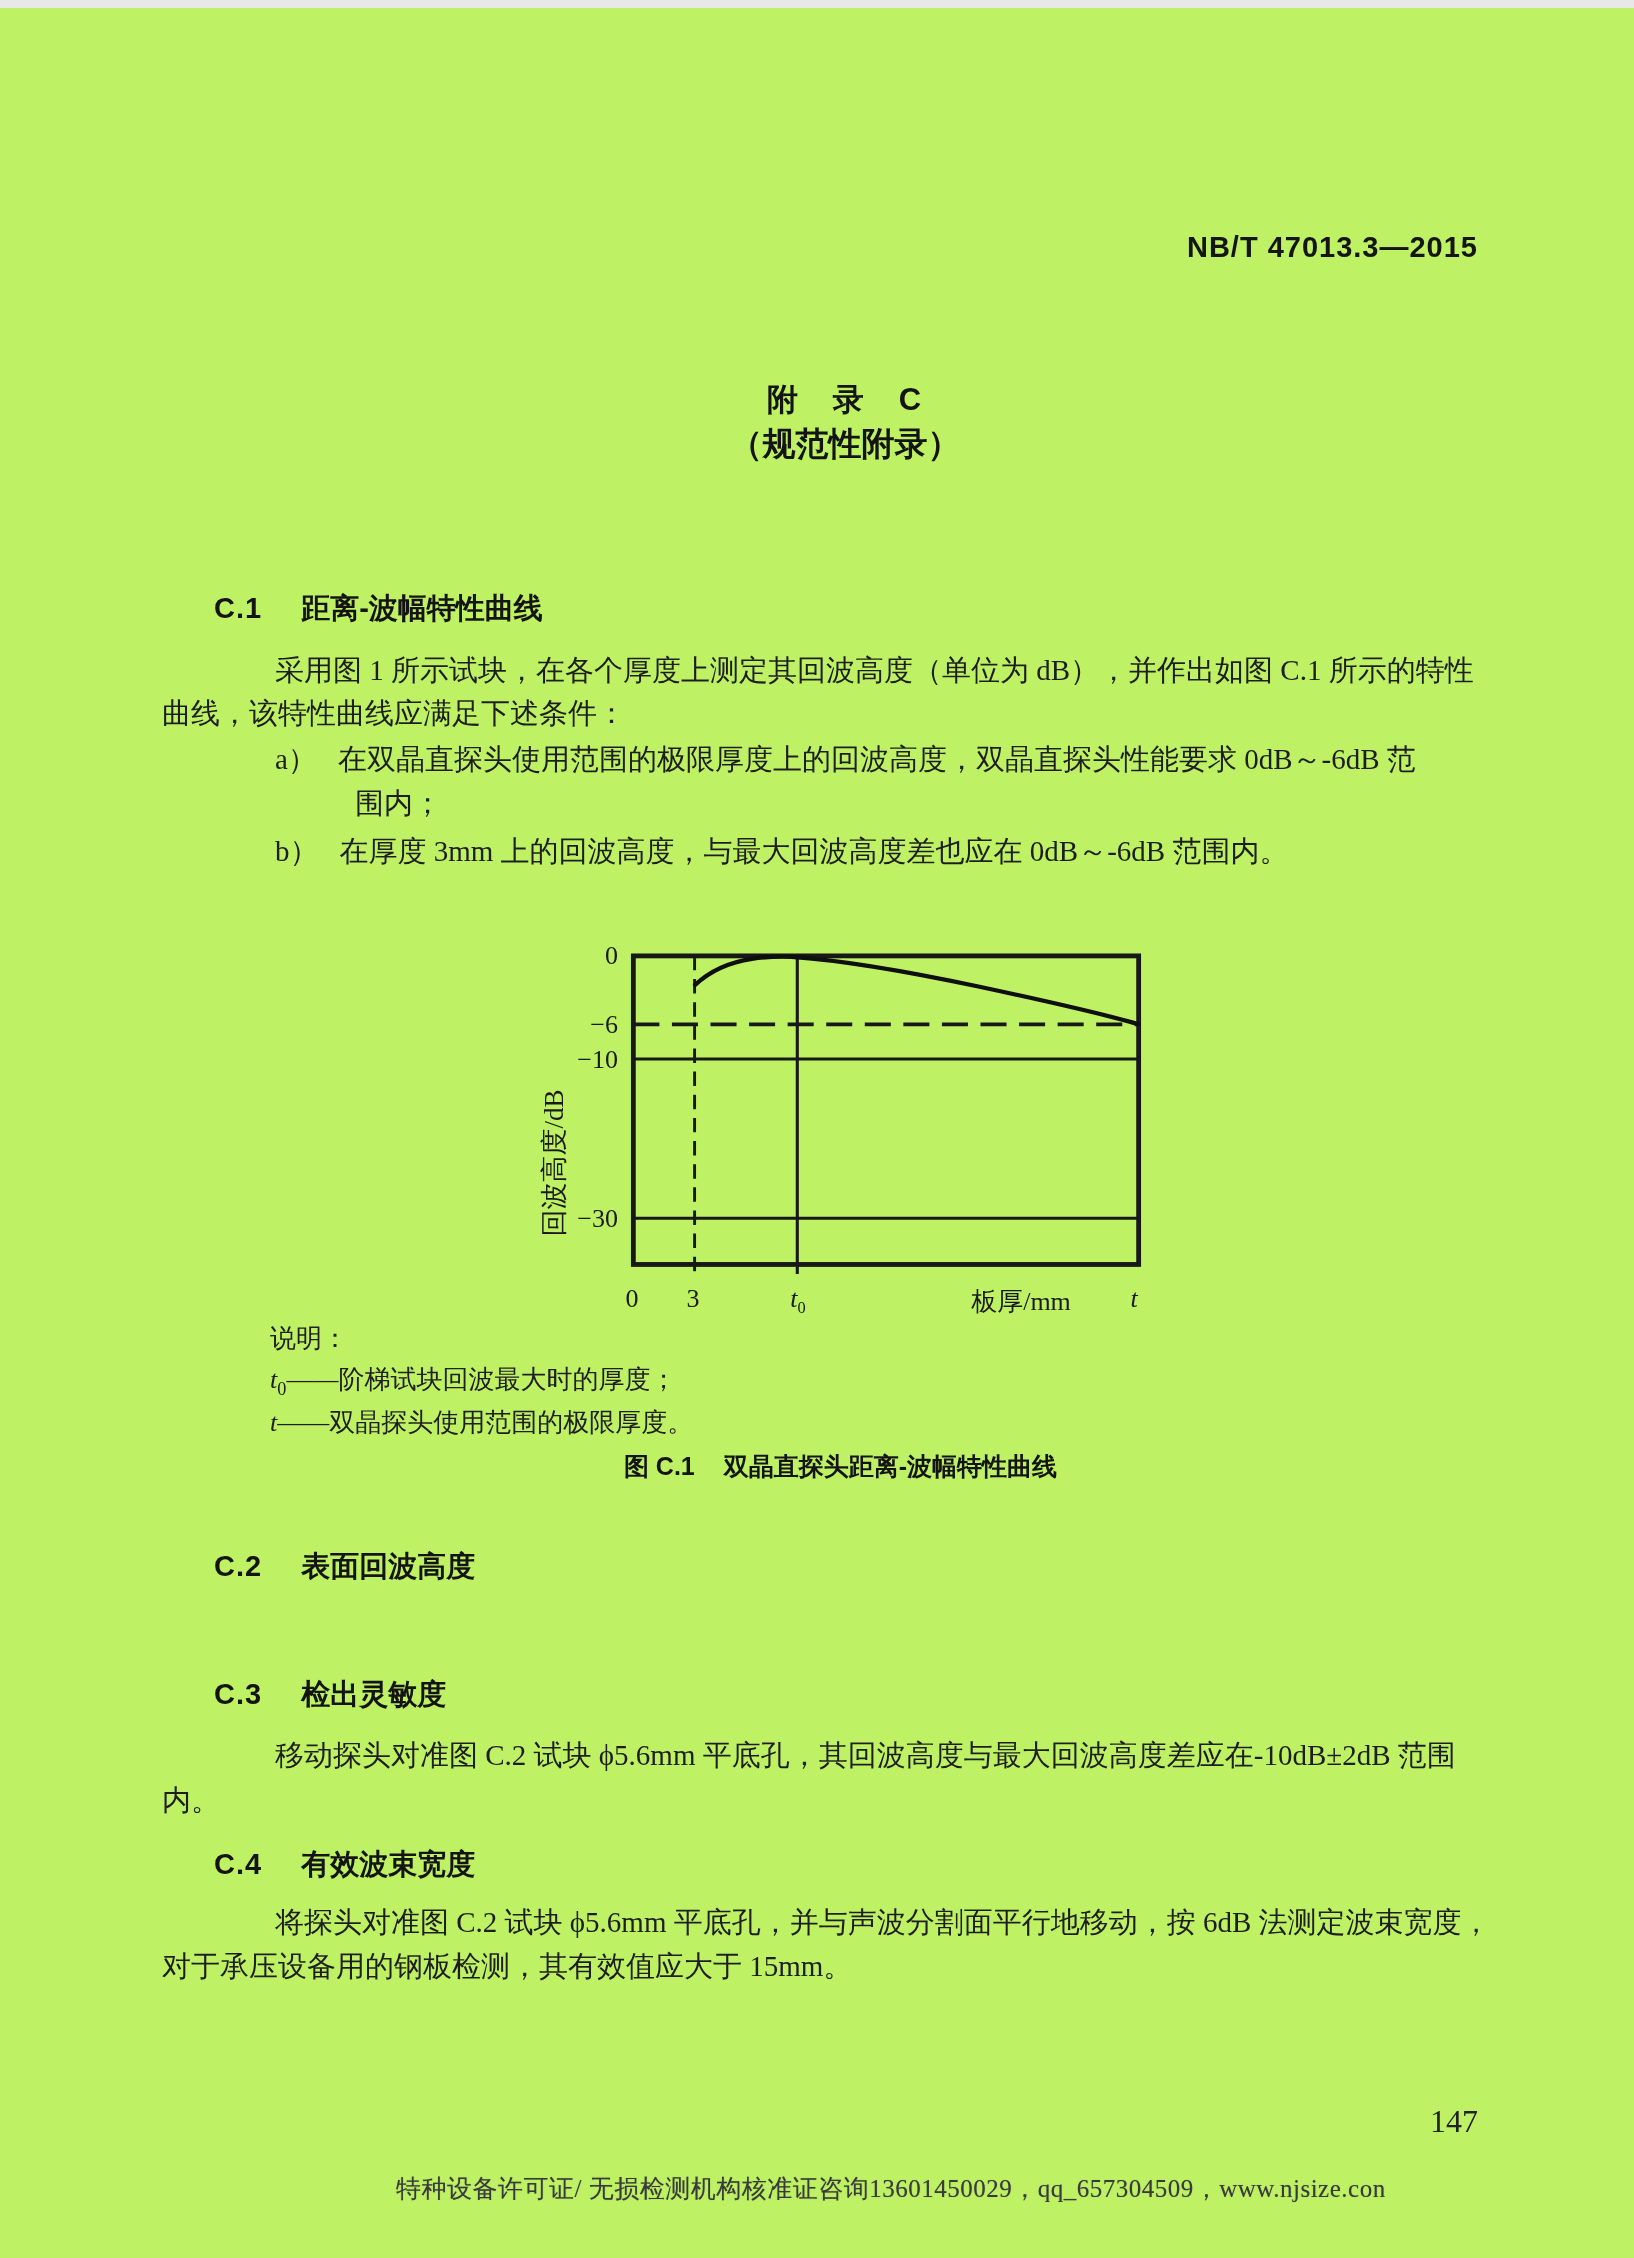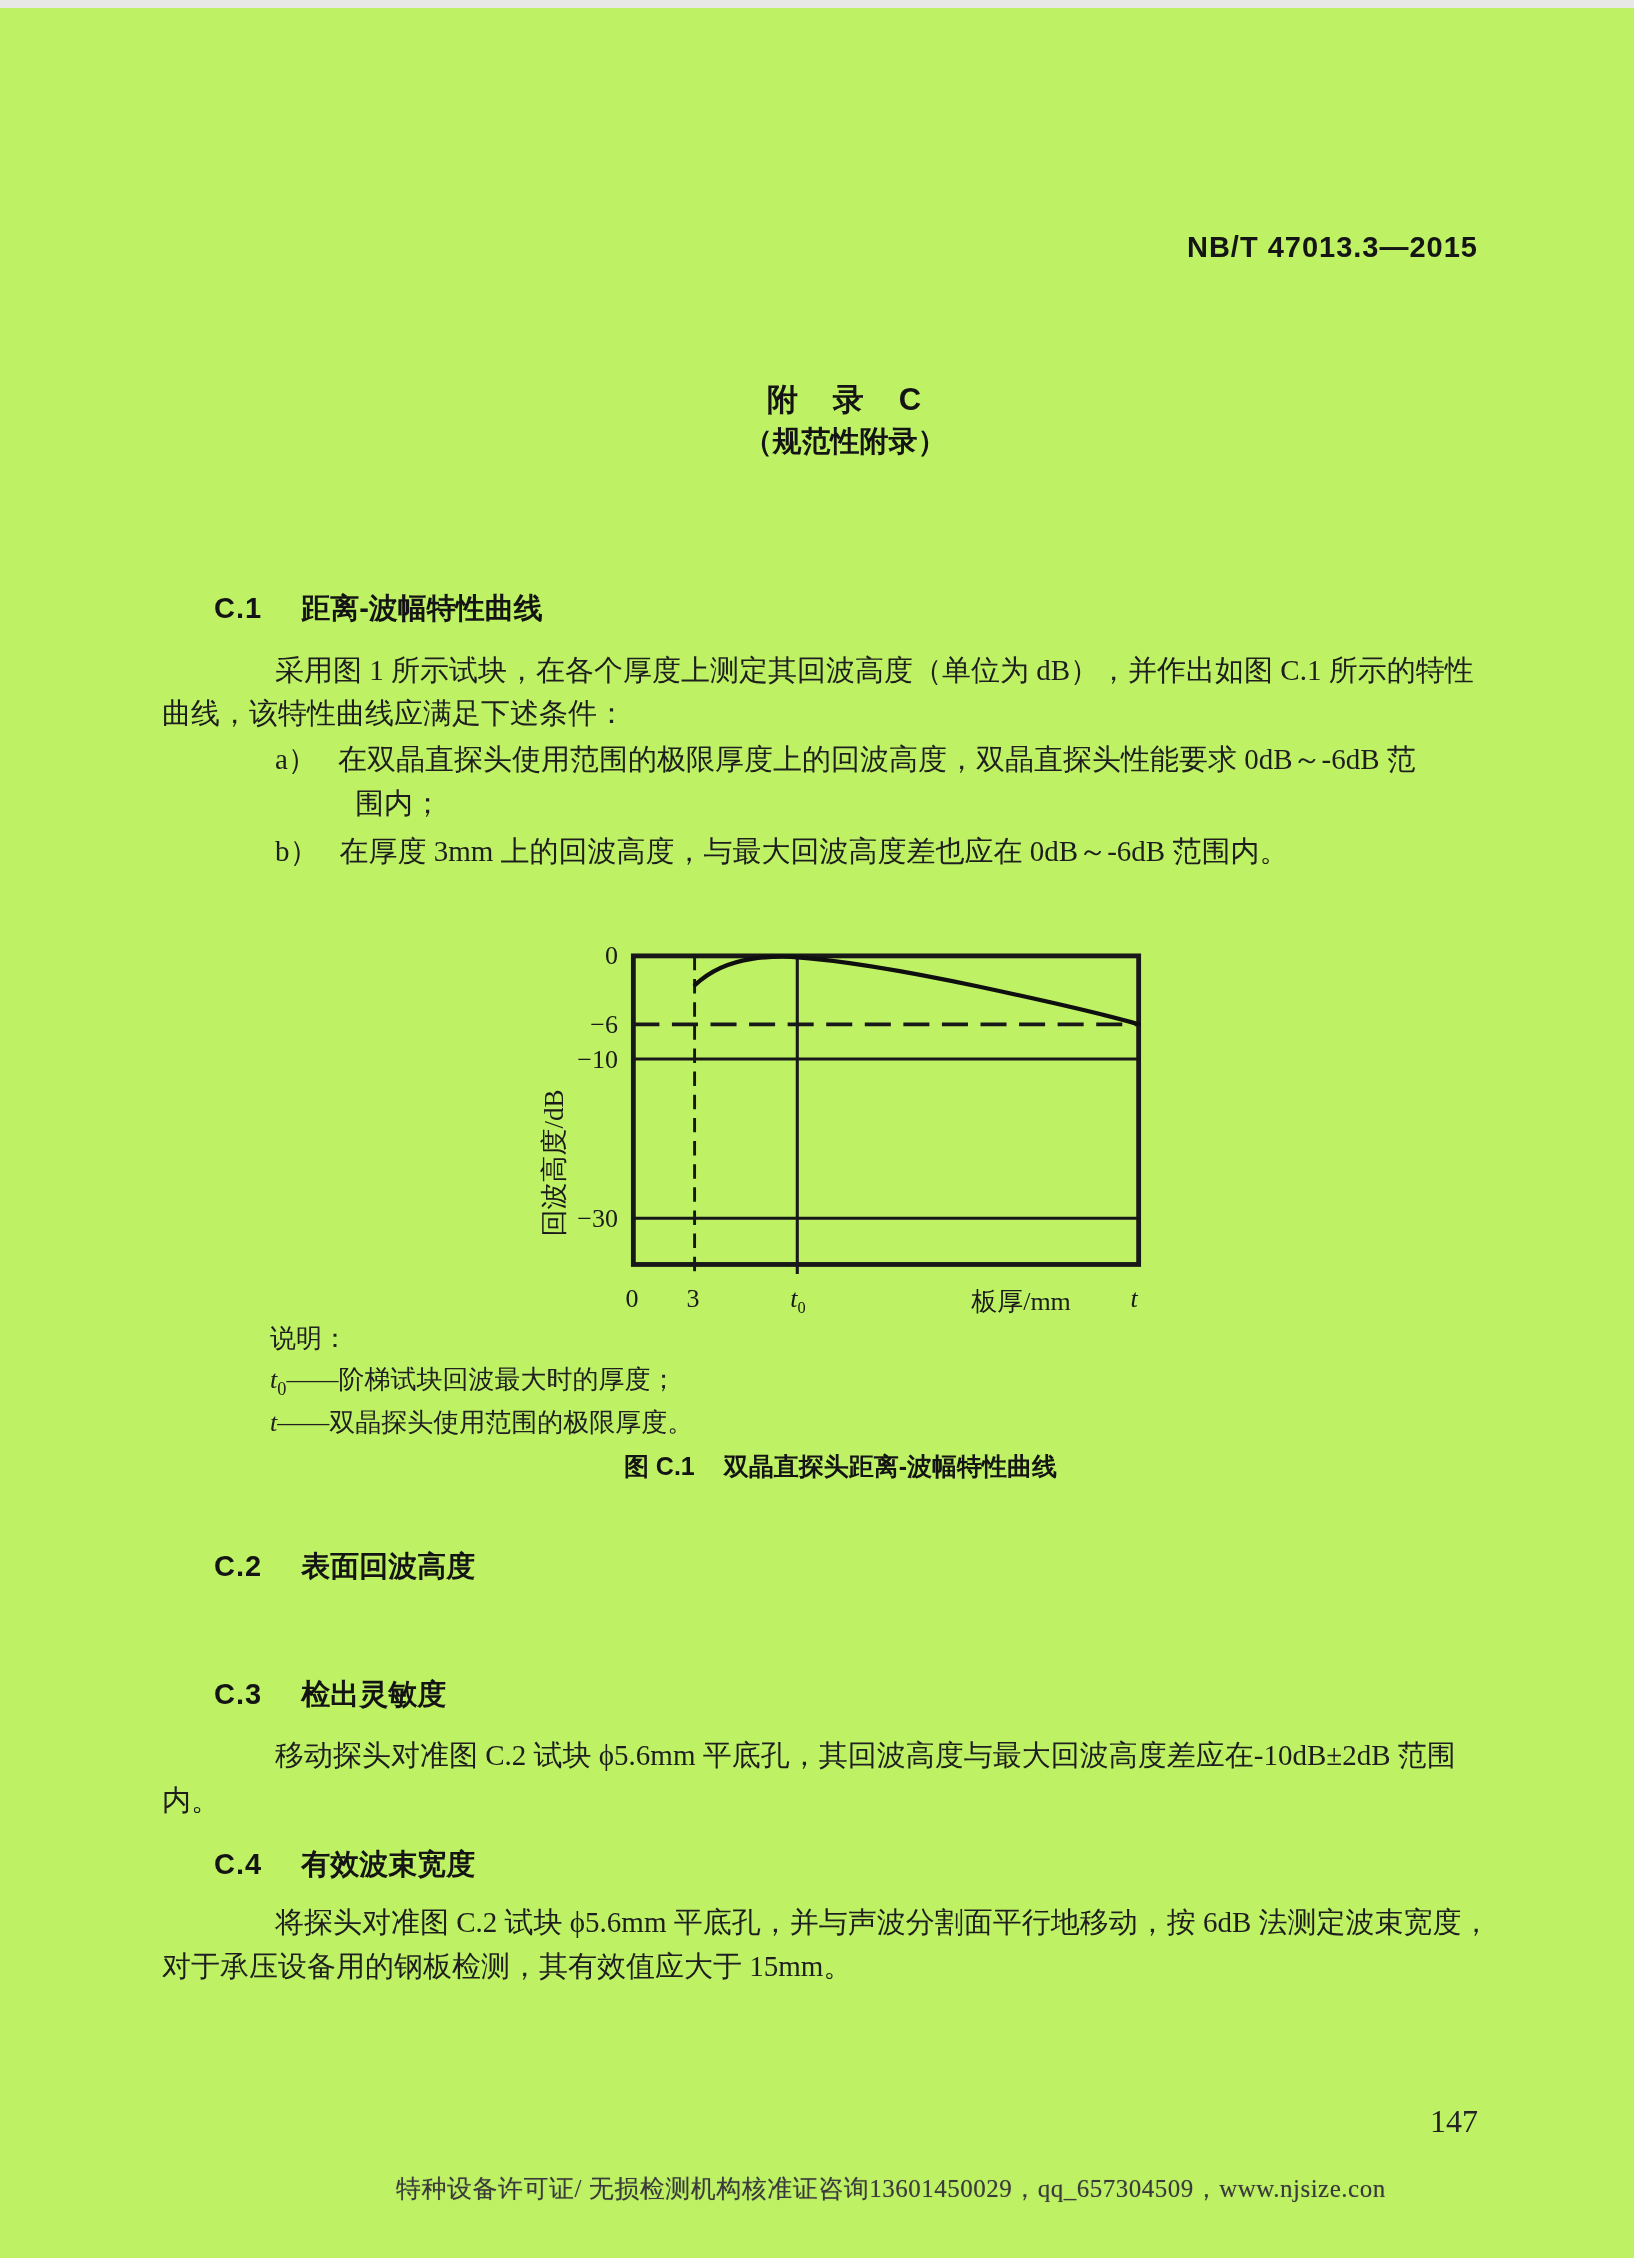--- a/index.html
+++ b/index.html
@@ -58,21 +58,21 @@
   .pagenum{font-size:32px;color:#222;}
 </style>
 </head>
 <body>
 
 <div class="page">
 
   <div class="abs hdr" style="right:157px;top:223px;">NB/T 47013.3—2015</div>
 
   <div class="abs title-line" style="top:371px;font-size:31px;letter-spacing:1.9px;">附　录　C</div>
-  <div class="abs title-line" style="top:414px;font-size:29px;">（规范性附录）</div>
+  <div class="abs title-line" style="top:414px;font-size:33px;">（规范性附录）</div>
 
   <div class="abs sec-heading" style="left:214px;top:581px;">
     <span class="hnum">C.1</span><span>距离-波幅特性曲线</span>
   </div>
   <div class="abs body-text" style="left:275px;top:643px;">采用图 1 所示试块，在各个厚度上测定其回波高度（单位为 dB），并作出如图 C.1 所示的特性</div>
   <div class="abs body-text" style="left:162px;top:686px;">曲线，该特性曲线应满足下述条件：</div>
 
   <div class="abs body-text" style="left:275px;top:732px;">
     <span class="item-label">a）</span><span>在双晶直探头使用范围的极限厚度上的回波高度，双晶直探头性能要求 0dB～-6dB 范</span>
   </div>

